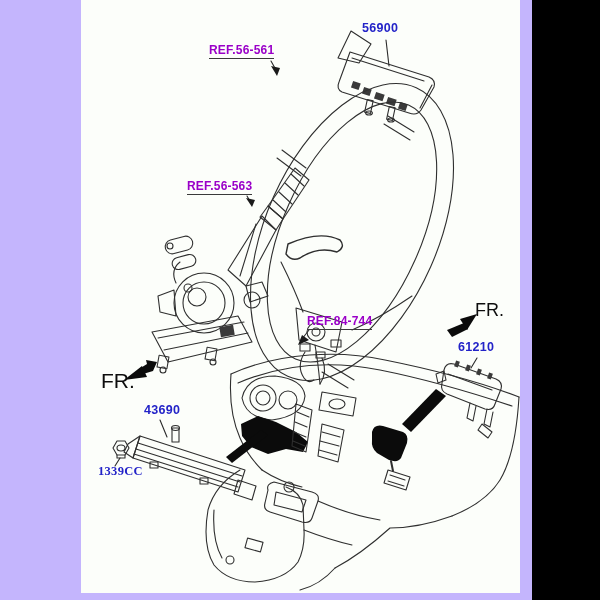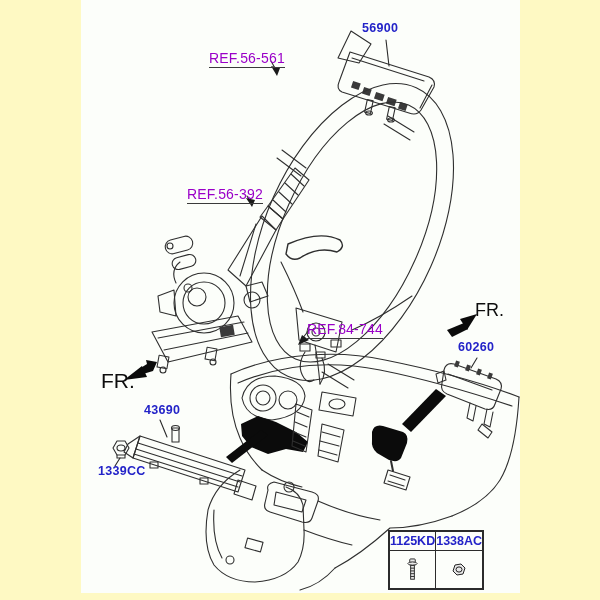--- a/index.html
+++ b/index.html
@@ -1,33 +1,33 @@
 <!DOCTYPE html>
 <html><head>
 <meta charset="utf-8">
 <style>
   html,body{margin:0;padding:0;background:#000;}
-  .stage{position:relative;width:600px;height:600px;background:#fef9c3;overflow:hidden;
-         font-family:"Liberation Sans","DejaVu Sans",sans-serif;}
+  .stage{position:relative;width:520px;height:600px;background:#c4b5fd;overflow:hidden;
+         font-family:"Liberation Sans","DejaVu Sans",sans-serif;padding-left:12px;}
   .canvas{position:absolute;left:81px;top:0;width:439px;height:593px;background:#fcfefa;}
   svg.art{position:absolute;left:0;top:0;}
   .lbl{position:absolute;white-space:nowrap;line-height:1.05;}
   .part{color:#2323c8;font-size:12.5px;font-weight:bold;letter-spacing:.3px;}
-  .ref{color:#9a00c8;font-size:14px;font-weight:normal;letter-spacing:.2px;
-       border-bottom:1.5px solid #3a3a3a;padding-bottom:1px;margin-top:7px;}
+  .ref{color:#9a00c8;font-size:12px;font-weight:bold;letter-spacing:.2px;
+       border-bottom:1.5px solid #3a3a3a;padding-bottom:1px;}
   .fr{color:#0d0d0d;font-weight:normal;}
   #lbl-56900{left:362px;top:22px;}
   #lbl-ref561{left:209px;top:44px;}
   #lbl-ref563{left:187px;top:180px;}
   #lbl-ref847{left:307px;top:315px;}
   #lbl-fr-left{left:101px;top:370px;font-size:21px;}
   #lbl-fr-right{left:475px;top:301px;font-size:18px;}
   #lbl-84530{left:458px;top:341px;}
   #lbl-88070{left:144px;top:404px;}
-  #lbl-1339cc{left:98px;top:465px;}
+  #lbl-1339cc{left:98px;top:465px;font-family:Liberation Serif, serif;}
   .ftable{position:absolute;left:388px;top:530px;width:92px;background:#fcfefa;
           border:2px solid #2b2b2b;display:grid;grid-template-columns:1fr 1fr;
           grid-template-rows:19px 37px;}
   .ftable .cell{display:flex;align-items:center;justify-content:center;}
   .ftable .hdr{color:#2323c8;font-size:12.5px;font-weight:bold;border-bottom:1.5px solid #2b2b2b;}
   .ftable .c0{border-right:1.5px solid #2b2b2b;}
 </style>
 </head>
 <body>
 
@@ -183,39 +183,21 @@
       <path d="M139,369 L147,364 L146,360 L157,362 L153,371 L143,374 Z"></path>
     </g>
     <g fill="#0b0b0b" stroke="none">
       <path d="M477,314 L460,319 L467,330 Z"></path>
       <path d="M464,323 L468,329 L452,337 L447,330 Z"></path>
     </g>
   </svg>
 
   <div id="lbl-56900" class="lbl part">56900</div>
   <div id="lbl-ref561" class="lbl ref">REF.56-561</div>
-  <div id="lbl-ref563" class="lbl ref">REF.56-392</div>
+  <div id="lbl-ref563" class="lbl ref">REF.56-563</div>
   <div id="lbl-ref847" class="lbl ref">REF.84-744</div>
   <div id="lbl-fr-left" class="lbl fr">FR.</div>
   <div id="lbl-fr-right" class="lbl fr">FR.</div>
-  <div id="lbl-84530" class="lbl part">60260</div>
+  <div id="lbl-84530" class="lbl part">61210</div>
   <div id="lbl-88070" class="lbl part">43690</div>
   <div id="lbl-1339cc" class="lbl part">1339CC</div>
 
-  <div class="ftable">
-    <div class="cell hdr c0">1125KD</div>
-    <div class="cell hdr">1338AC</div>
-    <div class="cell c0">
-      <svg width="13" height="24" viewBox="0 0 14 26" fill="#e8e8e8" stroke="#222" stroke-width="1">
-        <rect x="4" y="1" width="6" height="4" rx="1"></rect>
-        <ellipse cx="7" cy="6" rx="5" ry="1.8"></ellipse>
-        <rect x="5" y="8" width="4" height="15"></rect>
-        <path d="M5,11 L9,11 M5,14 L9,14 M5,17 L9,17 M5,20 L9,20" fill="none"></path>
-      </svg>
-    </div>
-    <div class="cell">
-      <svg width="16" height="16" viewBox="0 0 16 16" fill="#e8e8e8" stroke="#222" stroke-width="1">
-        <path d="M4,3 L10,2 L14,6 L12,12 L6,13 L2,9 Z"></path>
-        <ellipse cx="8" cy="7.5" rx="3" ry="2.6"></ellipse>
-      </svg>
-    </div>
-  </div>
 </div>
 
 </body></html>

